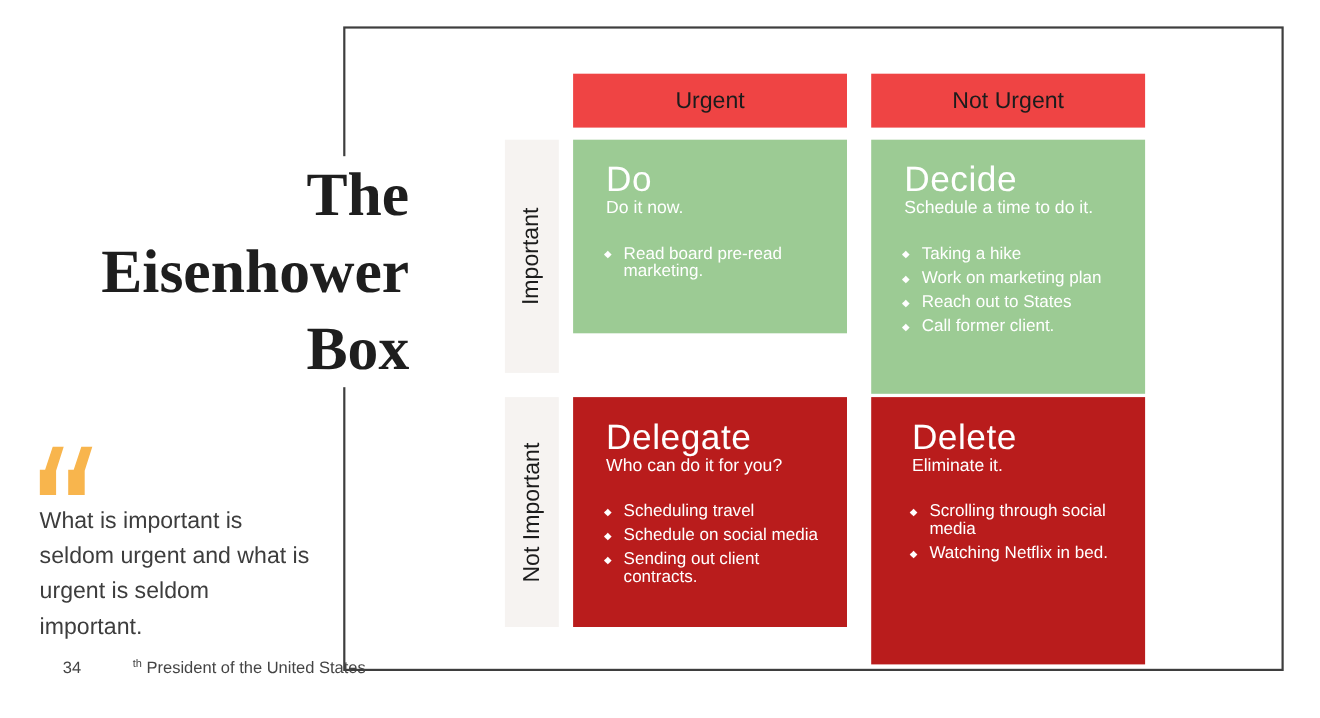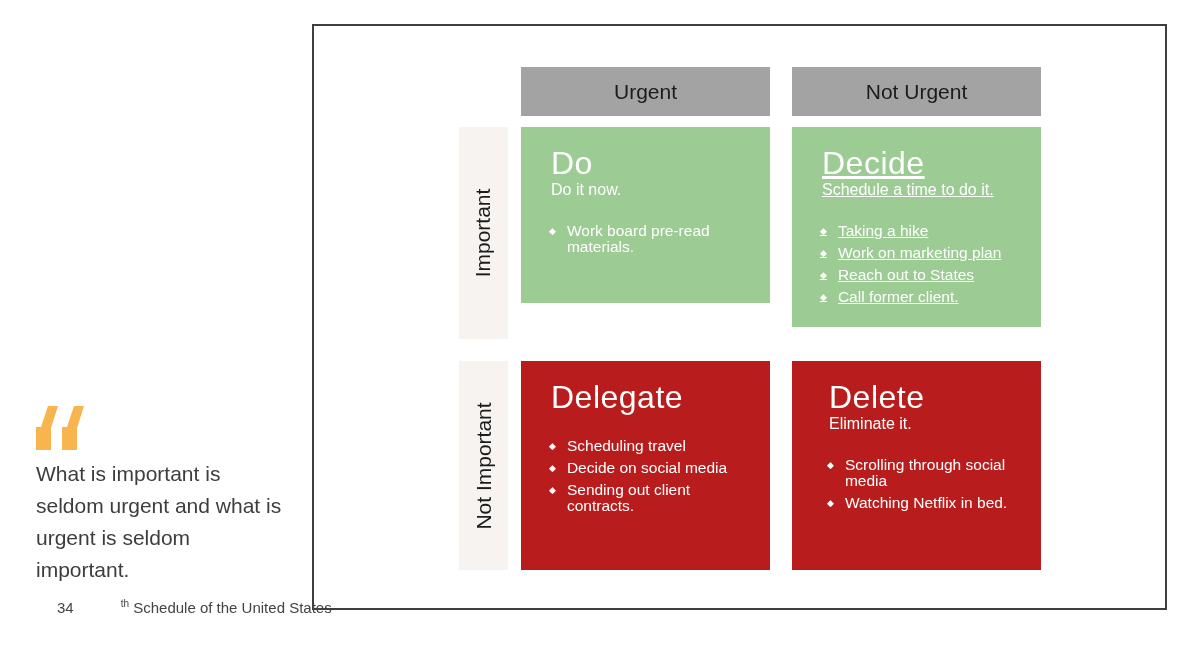--- a/index.html
+++ b/index.html
@@ -69,21 +69,21 @@
     font-size: 10px;
     vertical-align: super;
     padding-left: 47px;
   }
 
   
   .col-header {
     position: absolute;
     top: 67px;
     width: 249px; height: 49px;
-    background: #a3a3a3;
+    background: #ef4444;
     display: flex;
     align-items: center;
     justify-content: center;
     font-size: 21px;
     color: #1c1c1c;
   }
   .col-header.urgent { left: 521px; }
   .col-header.not-urgent { left: 792px; }
 
   .row-header {
@@ -108,23 +108,23 @@
   .quad {
     position: absolute;
     width: 249px;
     color: #ffffff;
     box-sizing: border-box;
     padding: 19px 18px 0 30px;
   }
   .quad.green { background: #9ccb94; }
   .quad.salmon { background: #b91c1c; }
   .quad.do       { left: 521px; top: 127px; height: 176px; }
-  .quad.decide   { left: 792px; top: 127px; height: 200px; text-decoration: underline; }
+  .quad.decide   { left: 792px; top: 127px; height: 231px; }
   .quad.delegate { left: 521px; top: 361px; height: 209px; }
-  .quad.delete   { left: 792px; top: 361px; height: 209px; padding-left: 37px; }
+  .quad.delete   { left: 792px; top: 361px; height: 243px; padding-left: 37px; }
 
   .quad-title {
     font-size: 32px;
     line-height: 34px;
     font-weight: normal;
     letter-spacing: 0.5px;
   }
   .quad-subtitle {
     font-size: 16px;
     line-height: 18px;
@@ -150,33 +150,36 @@
     margin-left: -2px;
   }
 </style>
 </head>
 <body>
 
 <div class="canvas">
 
   <div class="outer-box"></div>
 
+  <div class="main-title">The
+Eisenhower
+Box</div>
 
   <svg class="quote-icon" width="50" height="44" viewBox="0 0 50 44">
     <path d="M12,0 L22,0 L15,22 L15,44 L0,44 L0,21 L5,21 Z" fill="#f8b54d"></path>
     <path d="M38,0 L48,0 L41,22 L41,44 L26,44 L26,21 L31,21 Z" fill="#f8b54d"></path>
   </svg>
 
   <div class="quote-text">What is important is
 seldom urgent and what is
 urgent is seldom
 important.</div>
 
   <div class="attribution">
-    <div><span>34</span><span class="sup">th</span><span> Schedule of the United States</span></div>
+    <div><span>34</span><span class="sup">th</span><span> President of the United States</span></div>
   </div>
 
   <div class="col-header urgent">
     <span>Urgent</span>
   </div>
   <div class="col-header not-urgent">
     <span>Not Urgent</span>
   </div>
 
   <div class="row-header important">
@@ -185,21 +188,21 @@
   <div class="row-header not-important">
     <span class="vtext">Not Important</span>
   </div>
 
   <div class="quad green do">
     <div class="quad-title">Do</div>
     <div class="quad-subtitle">Do it now.</div>
     <ul class="quad-list">
       <li>
           <span class="diamond">◆</span>
-          <span>Work board pre-read materials.</span>
+          <span>Read board pre-read marketing.</span>
         </li>
     </ul>
   </div>
 
   <div class="quad green decide">
     <div class="quad-title">Decide</div>
     <div class="quad-subtitle">Schedule a time to do it.</div>
     <ul class="quad-list">
       <li>
           <span class="diamond">◆</span>
@@ -215,28 +218,29 @@
         </li>
       <li>
           <span class="diamond">◆</span>
           <span>Call former client.</span>
         </li>
     </ul>
   </div>
 
   <div class="quad salmon delegate">
     <div class="quad-title">Delegate</div>
+    <div class="quad-subtitle">Who can do it for you?</div>
     <ul class="quad-list">
       <li>
           <span class="diamond">◆</span>
           <span>Scheduling travel</span>
         </li>
       <li>
           <span class="diamond">◆</span>
-          <span>Decide on social media</span>
+          <span>Schedule on social media</span>
         </li>
       <li>
           <span class="diamond">◆</span>
           <span>Sending out client contracts.</span>
         </li>
     </ul>
   </div>
 
   <div class="quad salmon delete">
     <div class="quad-title">Delete</div>

